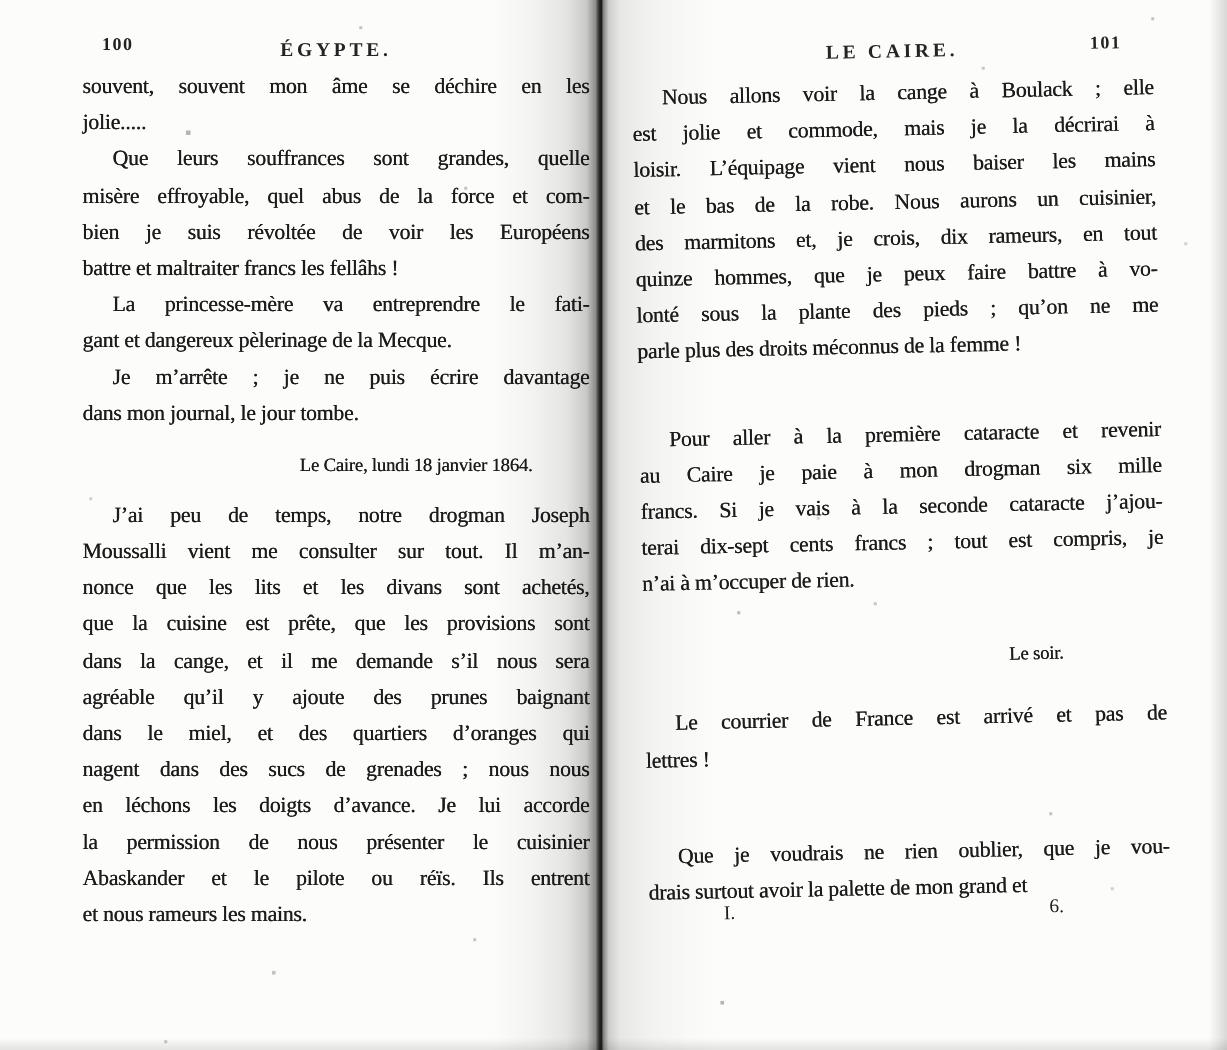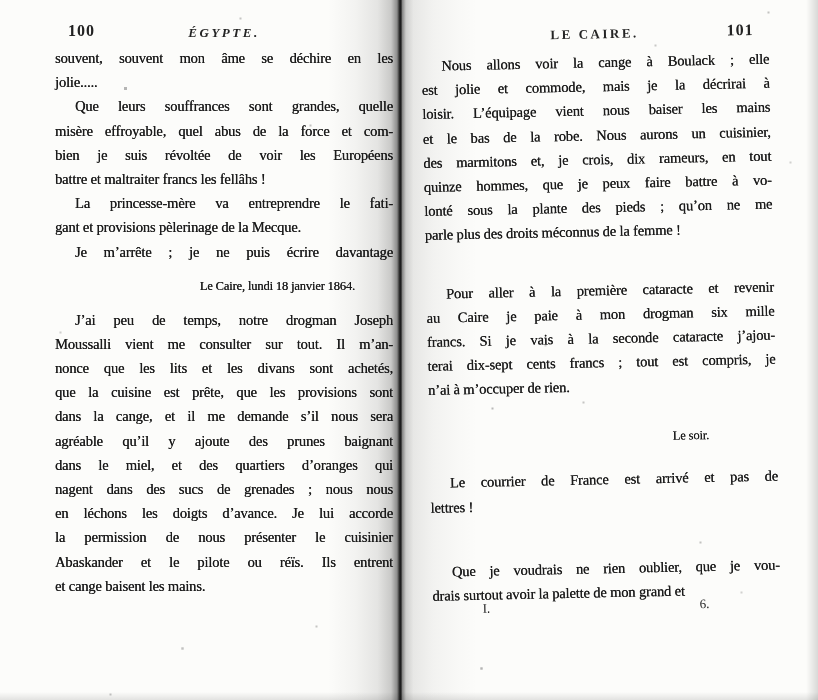--- a/index.html
+++ b/index.html
@@ -8,29 +8,29 @@
     background:#fcfcfa;
     font-family:"Liberation Serif", serif;
     color:#1c1c1c;
   }
   .page{position:absolute;top:0;height:700px;}
   #left-page{left:0;width:409px;}
   #right-page{left:409px;width:409px;}
   #right-rot{position:absolute;inset:0;transform:rotate(-1.2deg);transform-origin:50% 55%;}
 
   .pagenum{
-    position:absolute;font-size:16px;font-weight:bold;letter-spacing:1px;
+    position:absolute;font-size:12px;font-weight:bold;letter-spacing:1px;
     color:#222;
   }
   .running-header{
     position:absolute;font-size:13px;font-weight:bold;letter-spacing:2.5px;
     text-align:center;color:#242424;
   }
   #left-num{left:68px;top:22px;}
-  #left-title{left:55px;width:338px;top:25px;font-style:italic;}
+  #left-title{left:55px;width:338px;top:25px;}
   #right-num{left:325px;top:24px;}
   #right-title{left:19px;width:348px;top:26px;}
 
   .textblock{
     position:absolute;font-size:14.5px;letter-spacing:-0.15px;
     line-height:24.2px;
     text-shadow:0.2px 0 0 currentColor;
   }
   #left-text{left:55px;top:46px;width:338px;}
   #right-text{left:19px;top:50px;width:348px;}
@@ -117,39 +117,40 @@
         <div class="line last">jolie.....</div>
       </div>
       <div class="block block-1 para">
         <div class="line indent">Que leurs souffrances sont grandes, quelle</div>
         <div class="line">misère effroyable, quel abus de la force et com-</div>
         <div class="line">bien je suis révoltée de voir les Européens</div>
         <div class="line last">battre et maltraiter francs les fellâhs !</div>
       </div>
       <div class="block block-2 para">
         <div class="line indent">La princesse-mère va entreprendre le fati-</div>
-        <div class="line last">gant et provisions pèlerinage de la Mecque.</div>
+        <div class="line last">gant et dangereux pèlerinage de la Mecque.</div>
       </div>
       <div class="block block-3 para">
         <div class="line indent">Je m’arrête ; je ne puis écrire davantage</div>
+        <div class="line last">dans mon journal, le jour tombe.</div>
       </div>
       <div class="block block-4 dateline">Le Caire, lundi 18 janvier 1864.</div>
       <div class="block block-5 para">
         <div class="line indent">J’ai peu de temps, notre drogman Joseph</div>
         <div class="line">Moussalli vient me consulter sur tout. Il m’an-</div>
         <div class="line">nonce que les lits et les divans sont achetés,</div>
         <div class="line">que la cuisine est prête, que les provisions sont</div>
         <div class="line">dans la cange, et il me demande s’il nous sera</div>
         <div class="line">agréable qu’il y ajoute des prunes baignant</div>
         <div class="line">dans le miel, et des quartiers d’oranges qui</div>
         <div class="line">nagent dans des sucs de grenades ; nous nous</div>
         <div class="line">en léchons les doigts d’avance. Je lui accorde</div>
         <div class="line">la permission de nous présenter le cuisinier</div>
         <div class="line">Abaskander et le pilote ou réïs. Ils entrent</div>
-        <div class="line last">et cange baisent les mains.</div>
+        <div class="line last">et nous rameurs les mains.</div>
       </div>
     </div>
 </div>
 
 <div class="page" id="right-page">
   <div id="right-rot">
     <div class="running-header" id="right-title">LE CAIRE.</div>
     <div class="pagenum" id="right-num">101</div>
     <div class="textblock right-col" id="right-text">
         <div class="block block-0 para">

